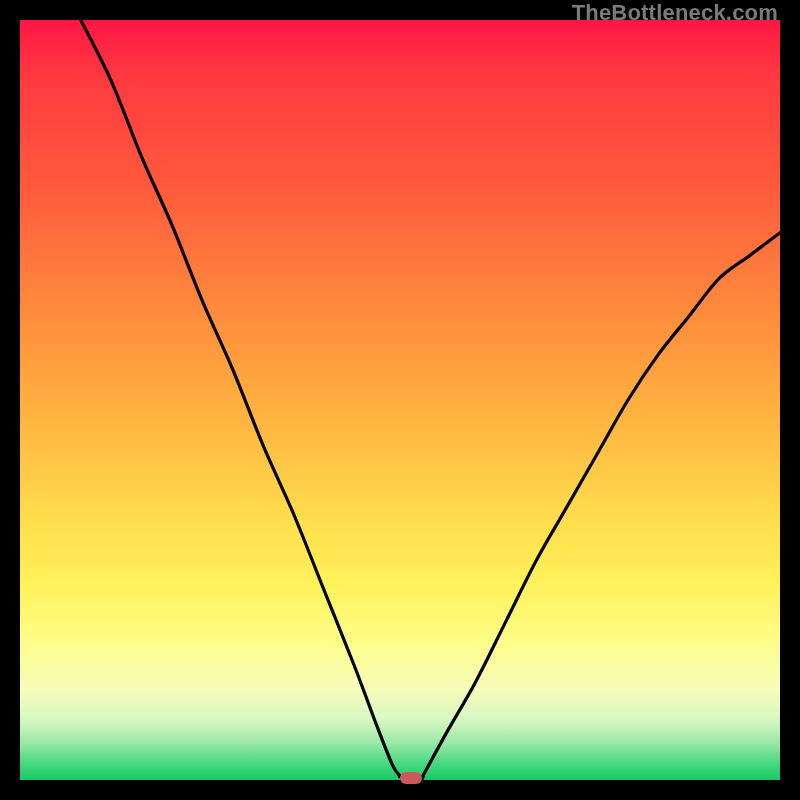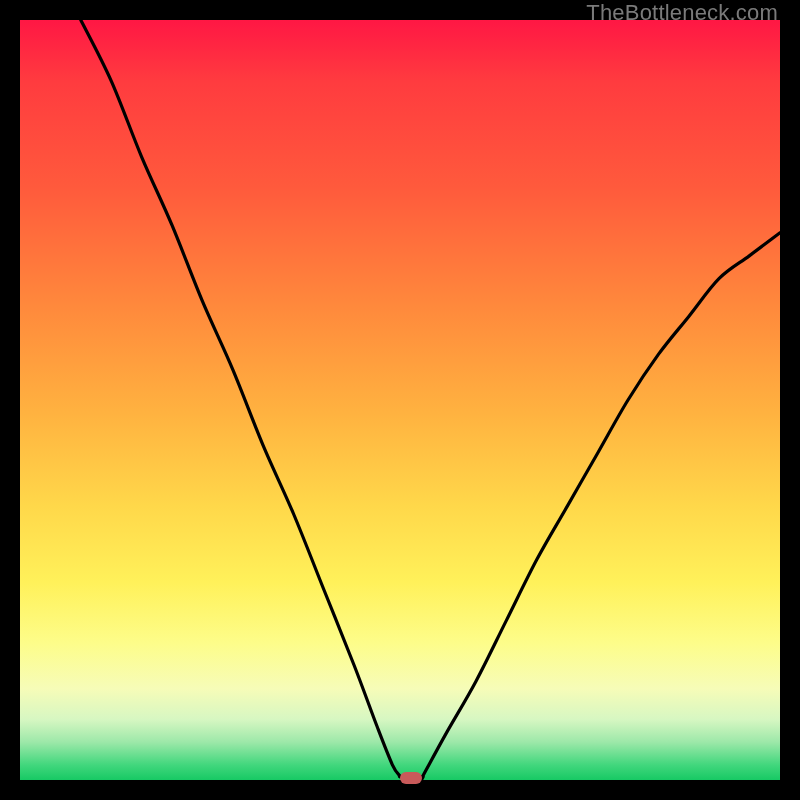--- a/index.html
+++ b/index.html
@@ -42,21 +42,21 @@
       #42d77d 98%,
       #17c964 100%
     );
   }
   .watermark {
     position: absolute;
     top: 0px;
     right: 22px;
     color: #7a7a7a;
     font-size: 22px;
-    font-weight: 400;
+    font-weight: 700;
     letter-spacing: 0.2px;
     user-select: none;
   }
   svg.curve {
     position: absolute;
     left: 20px;
     top: 20px;
     width: 760px;
     height: 760px;
     overflow: visible;

